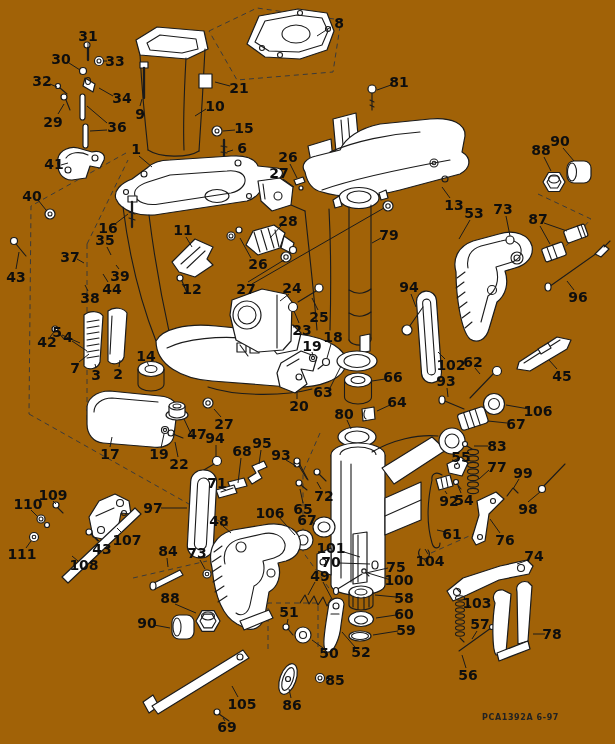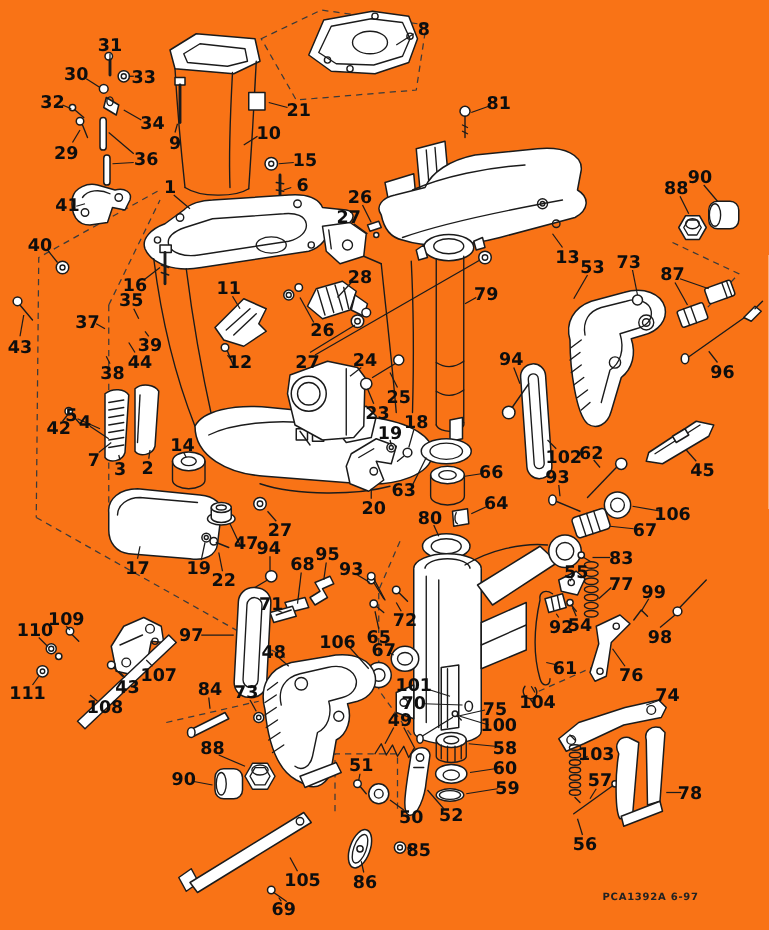--- a/index.html
+++ b/index.html
@@ -1,16 +1,16 @@
 <!DOCTYPE html>
 <html><head>
 <meta charset="utf-8">
 <style>
   html,body{margin:0;padding:0;background:#fff;}
-  .canvas{width:615px;height:744px;position:relative;background:#f97316;overflow:hidden;
+  .canvas{width:615px;height:744px;position:relative;background:#a16207;overflow:hidden;
           font-family:"DejaVu Sans",sans-serif;}
   svg{display:block;}
   .p   {fill:#ffffff;stroke:#1b1b1b;stroke-width:1.2;stroke-linejoin:round;}
   .ln  {fill:none;stroke:#1b1b1b;stroke-width:1.1;stroke-linecap:round;stroke-linejoin:round;}
   .thk {fill:none;stroke:#1b1b1b;stroke-width:2.3;stroke-linecap:round;}
   .dash{fill:none;stroke:#3a3a3a;stroke-width:1;stroke-dasharray:5 4;}
   .ld  {stroke:#1b1b1b;stroke-width:1;fill:none;}
   .co  {font-family:"DejaVu Sans",sans-serif;font-weight:bold;font-size:14px;fill:#0e0e0e;text-anchor:middle;}
   .footnote{font-family:"DejaVu Sans",sans-serif;font-weight:bold;font-size:8px;fill:#222;letter-spacing:.6px;}
 </style>

